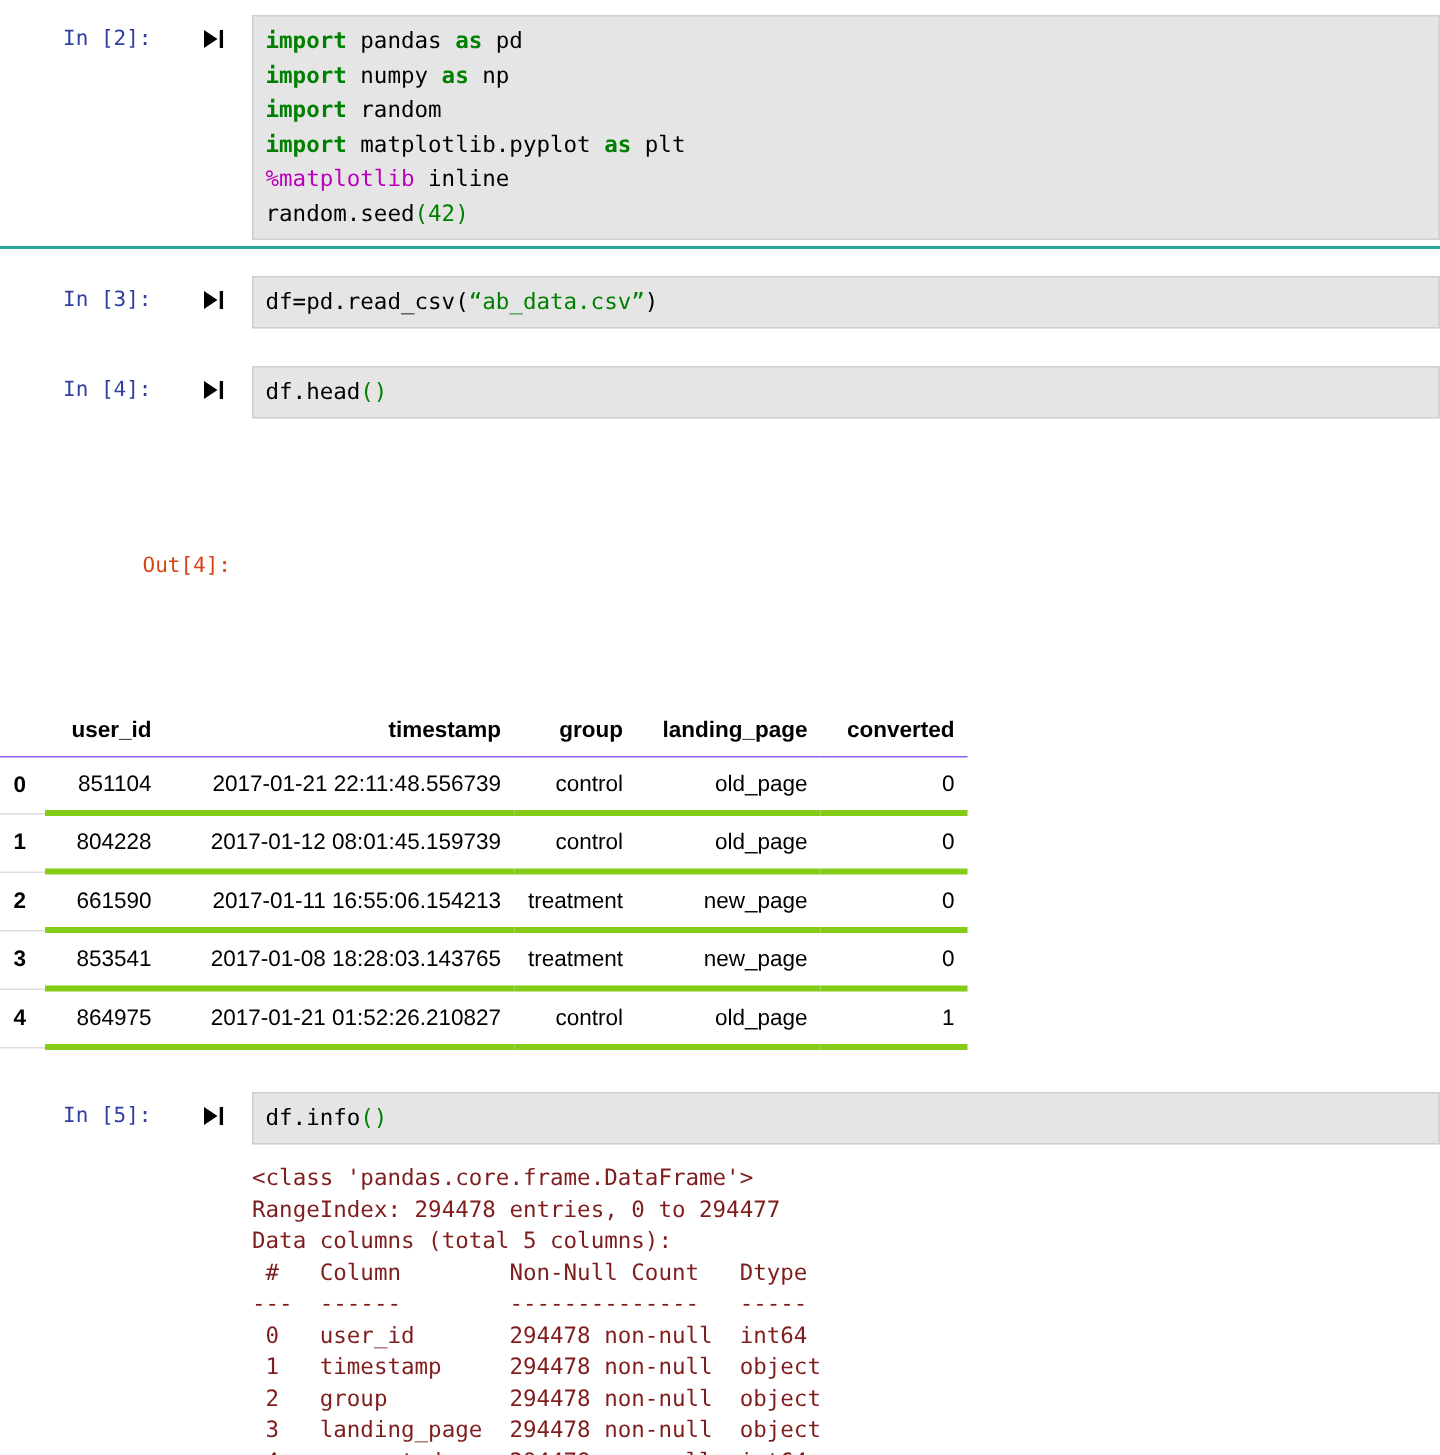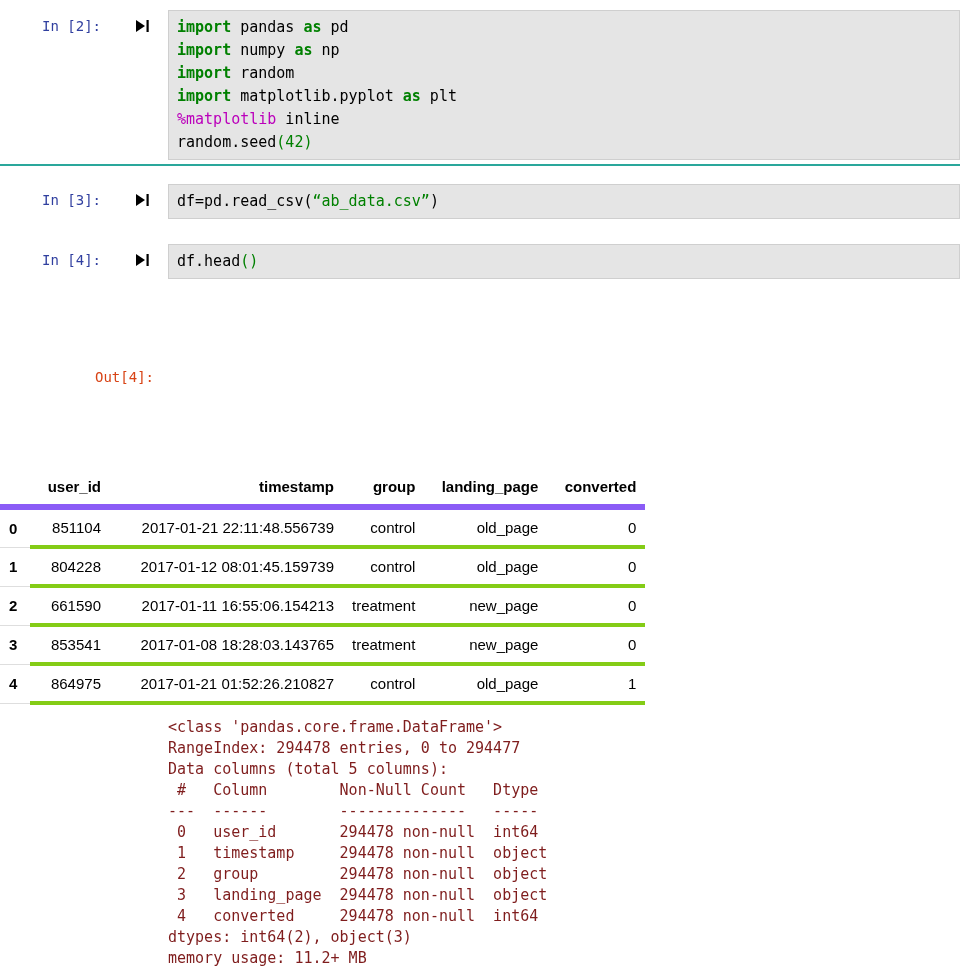--- a/index.html
+++ b/index.html
@@ -40,21 +40,21 @@
   .cell-4{margin-top:25px;}
   .out4-row{margin-top:10px;flex-direction:column;}
   .cell-5{margin-top:28px;}
   .info-row{margin-top:12px;}
   .cell-6{margin-top:30px;}
   .out6-row{}
 
   .output-content{flex:1;}
   .df-table{border-collapse:collapse;font-size:15px;color:#000;margin-top:12px;}
   .df-table th,.df-table td{padding:9px 9px;white-space:nowrap;}
-  .df-table thead th{font-weight:bold;text-align:right;border-bottom:6px solid #8b5cf6;}
+  .df-table thead th{font-weight:bold;text-align:right;border-bottom:1px solid #8b5cf6;}
   .df-table tbody td{text-align:right;border-bottom:4px solid #84cc16;}
   .df-table tbody th{font-weight:bold;text-align:left;border-bottom:1px solid #DEDEDE;}
   .df-table th:nth-child(1){width:12px;}
   .df-table th:nth-child(2){width:62px;}
   .df-table th:nth-child(3){width:215px;}
   .df-table th:nth-child(4){width:60px;}
   .df-table th:nth-child(5){width:105px;}
   .df-table th:nth-child(6){width:80px;}
 
   pre.plain-output{
@@ -179,20 +179,34 @@
               <td>2017-01-21 01:52:26.210827</td>
               <td>control</td>
               <td>old_page</td>
               <td>1</td>
             </tr>
           </tbody>
         </table>
     </div>
   </div>
 
+  <div class="cell cell-5">
+    <div class="prompt-col">
+      <span class="in-prompt">In [5]:</span>
+      <span class="run-icon">
+        <svg width="15" height="14" viewBox="0 0 15 14">
+            <polygon points="1,1 10,7 1,13" fill="#000"></polygon>
+            <rect x="11.5" y="1" width="2.2" height="12" fill="#000"></rect>
+          </svg>
+      </span>
+    </div>
+    <div class="input-box">
+      <pre class="code"><span class="tok-pl">df.info</span><span class="tok-nm">()</span></pre>
+    </div>
+  </div>
 
   <div class="cell info-row">
     <div class="prompt-col"></div>
     <div class="output-content">
       <pre class="plain-output">&lt;class 'pandas.core.frame.DataFrame'&gt;
 RangeIndex: 294478 entries, 0 to 294477
 Data columns (total 5 columns):
  #   Column        Non-Null Count   Dtype 
 ---  ------        --------------   ----- 
  0   user_id       294478 non-null  int64 

